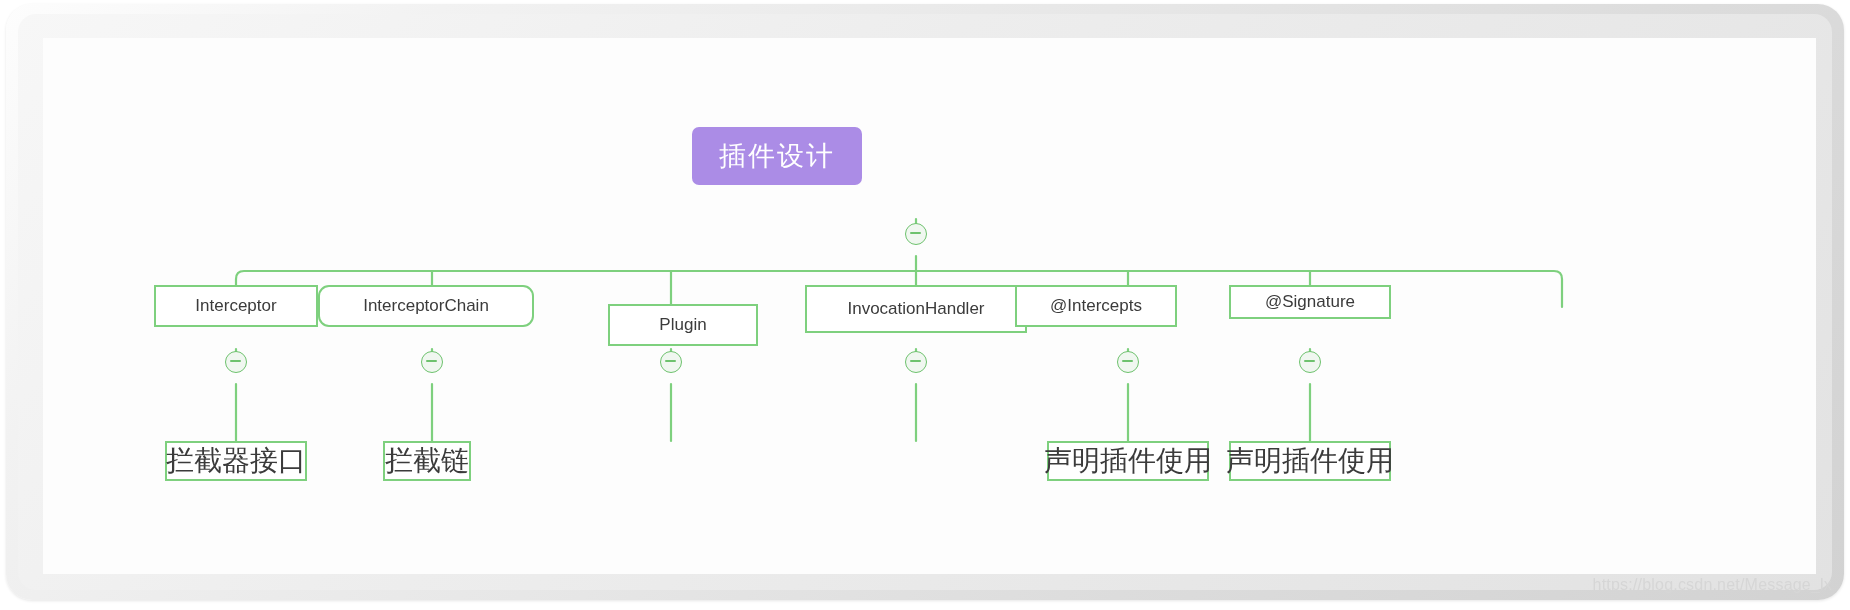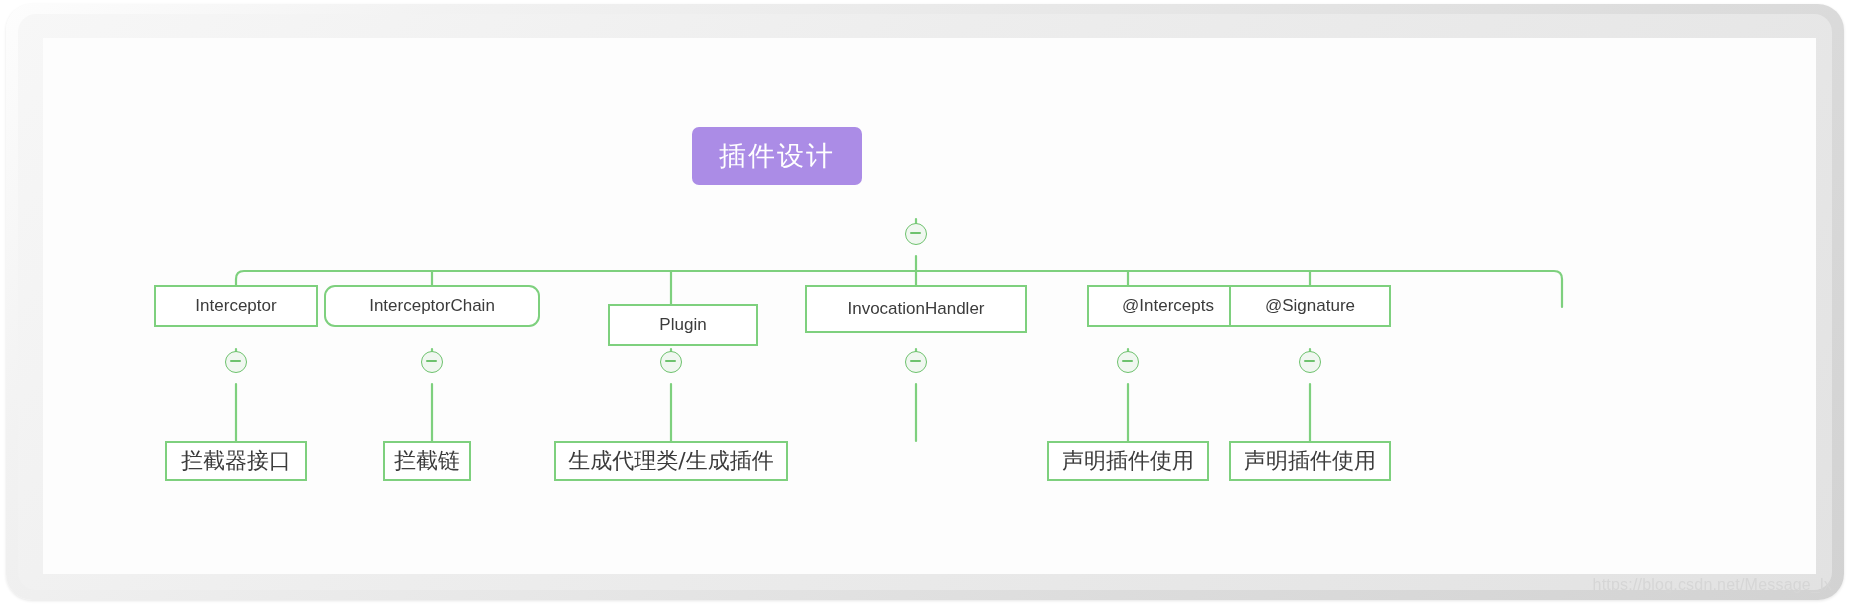--- a/index.html
+++ b/index.html
@@ -82,21 +82,21 @@
     border: 2px solid #7ed07e;
     color: #3b3b3b;
     font-size: 17px;
     font-family: "Liberation Sans", "DejaVu Sans", sans-serif;
   }
 
   .leaf-node {
     background: #ffffff;
     border: 2px solid #7ed07e;
     color: #3b3b3b;
-    font-size: 22px;
+    font-size: 28px;
     font-family: "DejaVu Sans", "Liberation Sans", sans-serif;
   }
 
   
   .toggle {
     position: absolute;
     width: 22px;
     height: 22px;
     border-radius: 50%;
     border: 1.6px solid #6ec26e;
@@ -162,35 +162,34 @@
         <path d="M 873 346 L 873 403"></path>
         <path d="M 1085 346 L 1085 403"></path>
         <path d="M 1267 346 L 1267 403"></path>
       </g>
     </svg>
 
     <div class="node root-node" style="left:649px; top:89px; width:170px; height:58px;">插件设计</div>
     <div class="toggle" style="left:862px; top:185px;"></div>
 
     <div class="node branch-node" style="left:111px; top:247px; width:164px; height:42px;">Interceptor</div>
-    <div class="node branch-node" style="left:281px; top:247px; width:216px; height:42px;border-radius:11px;">InterceptorChain</div>
+    <div class="node branch-node" style="left:275px; top:247px; width:216px; height:42px;border-radius:11px;">InterceptorChain</div>
     <div class="node branch-node" style="left:565px; top:258px; width:150px; height:42px;margin-top:8px;">Plugin</div>
     <div class="node branch-node" style="left:762px; top:247px; width:222px; height:48px;">InvocationHandler</div>
-    <div class="node branch-node" style="left:1044px; top:247px; width:162px; height:42px;">@Intercepts</div>
-    <div class="node branch-node" style="left:1186px; top:247px; width:162px; height:42px;">@Signature</div>
+    <div class="node branch-node" style="left:972px; top:247px; width:162px; height:42px;">@Intercepts</div>
+    <div class="node branch-node" style="left:1186px; top:247px; width:162px; height:34px;">@Signature</div>
 
     <div class="toggle" style="left:182px; top:313px;"></div>
     <div class="toggle" style="left:378px; top:313px;"></div>
     <div class="toggle" style="left:617px; top:313px;"></div>
     <div class="toggle" style="left:862px; top:313px;"></div>
     <div class="toggle" style="left:1074px; top:313px;"></div>
     <div class="toggle" style="left:1256px; top:313px;"></div>
 
     <div class="node leaf-node" style="left:122px; top:403px; width:142px; height:40px;">拦截器接口</div>
     <div class="node leaf-node" style="left:340px; top:403px; width:88px; height:40px;">拦截链</div>
-    <div class="node leaf-node" style="left:511px; top:403px; width:234px; height:40px;">生成代理类/生成插件</div>
     <div class="node leaf-node" style="left:1004px; top:403px; width:162px; height:40px;">声明插件使用</div>
     <div class="node leaf-node" style="left:1186px; top:403px; width:162px; height:40px;">声明插件使用</div>
 
   </div>
 
   <div id="watermark">https://blog.csdn.net/Message_lx</div>
 </div>
 
 </body></html>

